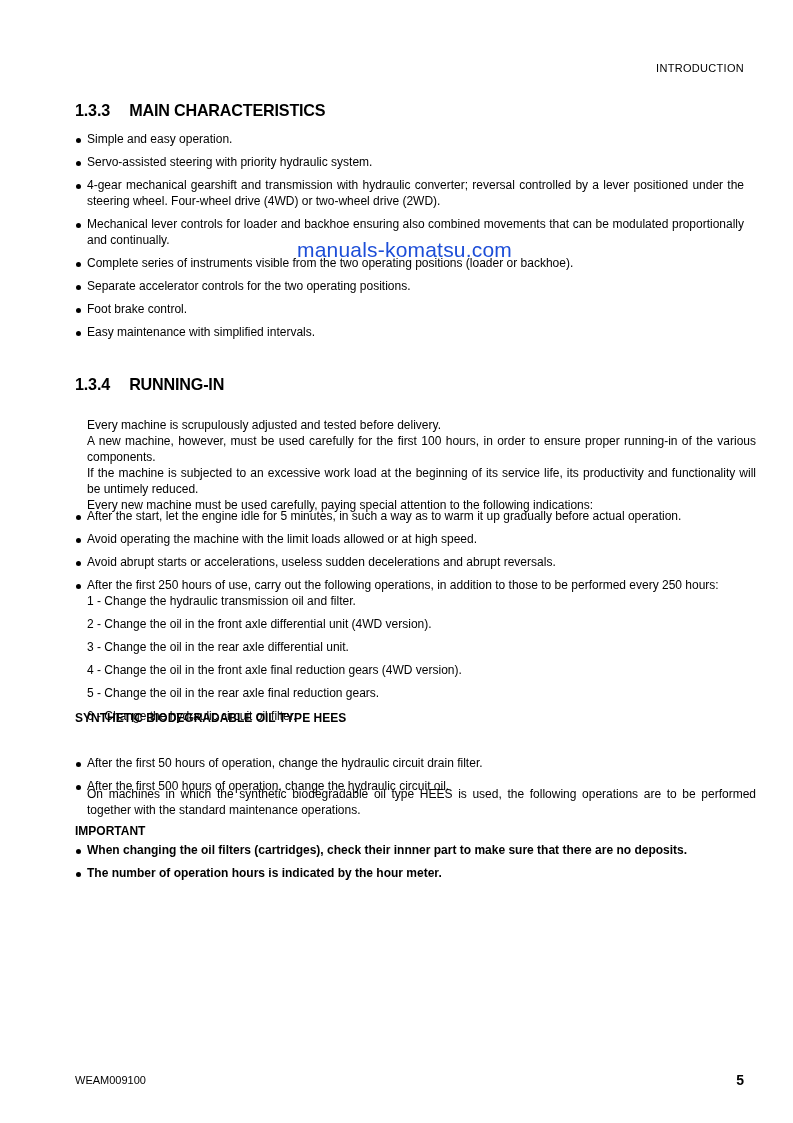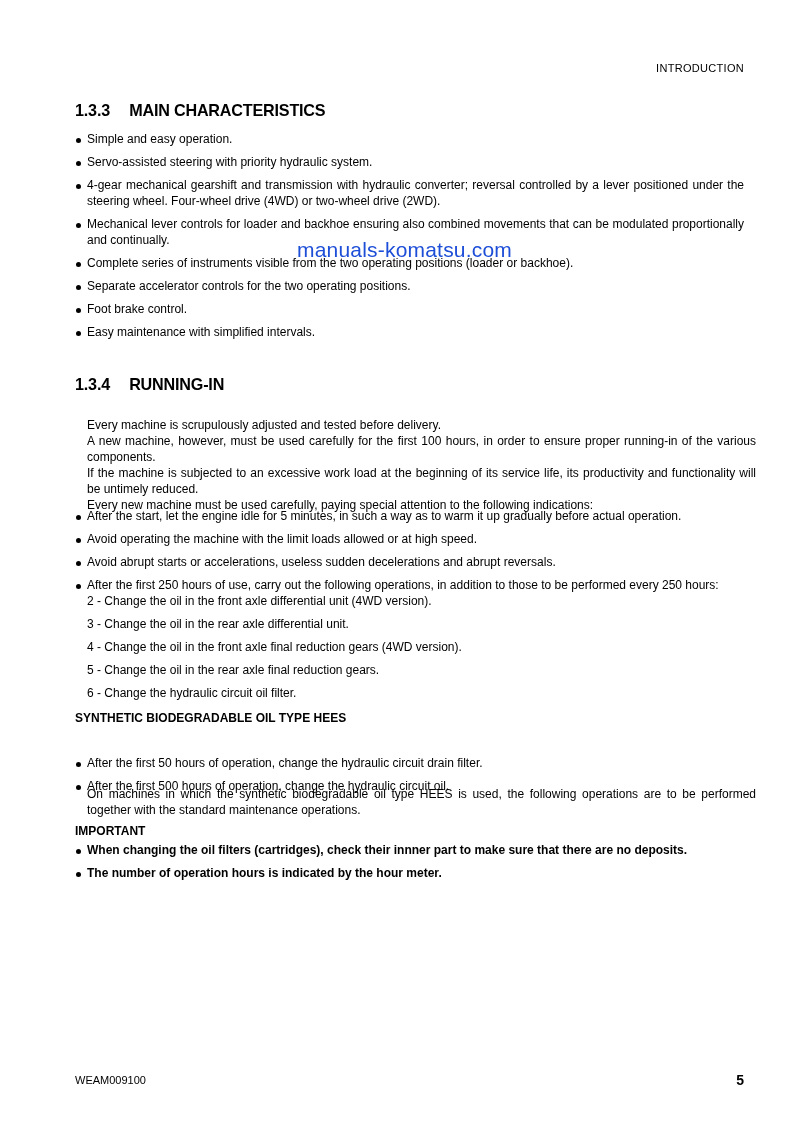--- a/index.html
+++ b/index.html
@@ -79,20 +79,21 @@
       <div>Every new machine must be used carefully, paying special attention to the following indications:</div>
     </div>
 
     <ul class="bullets" style="top:508px;">
       <li>After the start, let the engine idle for 5 minutes, in such a way as to warm it up gradually before actual operation.</li>
       <li>Avoid operating the machine with the limit loads allowed or at high speed.</li>
       <li>Avoid abrupt starts or accelerations, useless sudden decelerations and abrupt reversals.</li>
       <li style="margin-bottom:10px;">
         <span>After the first 250 hours of use, carry out the following operations, in addition to those to be performed every 250 hours:</span>
         <ul class="sublist">
+          <li>1 - Change the hydraulic transmission oil and filter.</li>
           <li>2 - Change the oil in the front axle differential unit (4WD version).</li>
           <li>3 - Change the oil in the rear axle differential unit.</li>
           <li>4 - Change the oil in the front axle final reduction gears (4WD version).</li>
           <li>5 - Change the oil in the rear axle final reduction gears.</li>
           <li>6 - Change the hydraulic circuit oil filter.</li>
         </ul>
       </li>
     </ul>
 
     <div class="subhead" style="top:711px;">SYNTHETIC BIODEGRADABLE OIL TYPE HEES</div>

